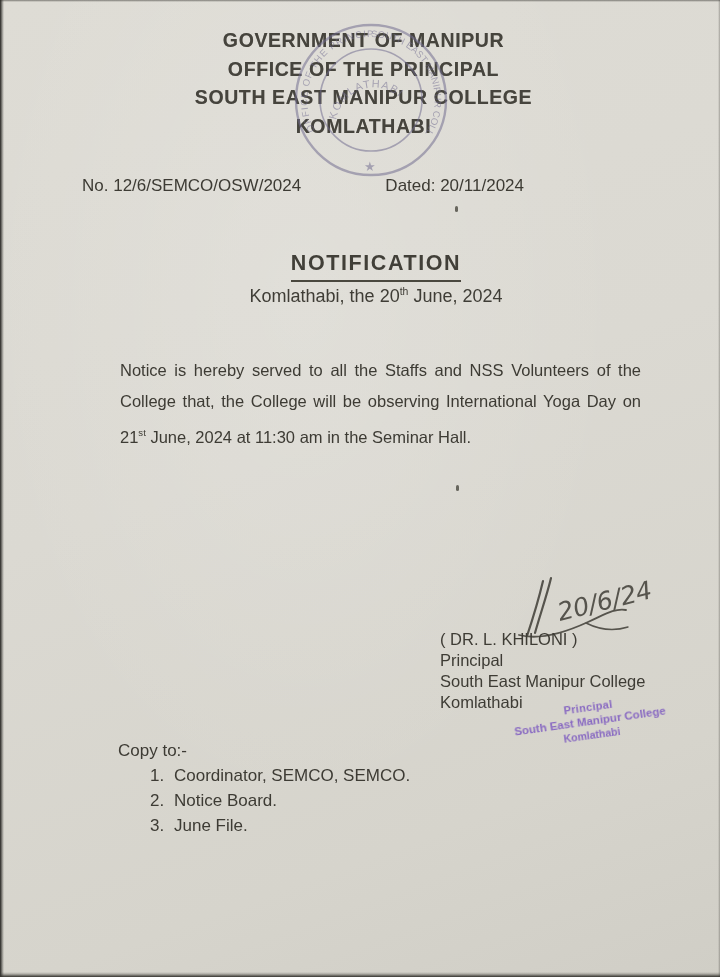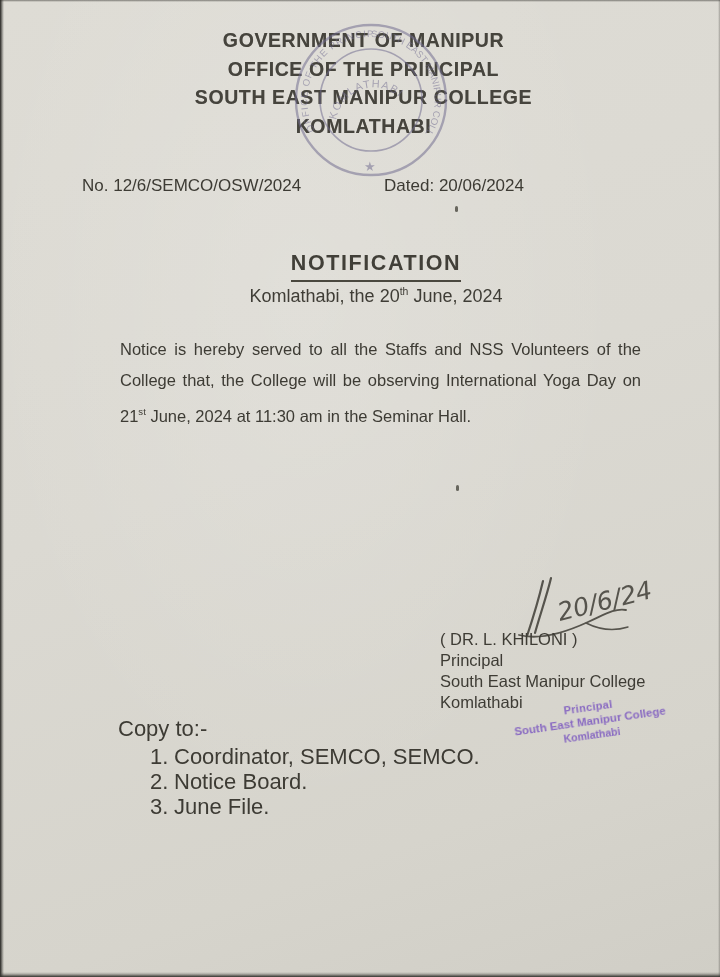--- a/index.html
+++ b/index.html
@@ -39,40 +39,40 @@
     font-size:17px;color:#3d3b34;}
 
   
   .titleblock{position:absolute;top:251px;left:32px;width:688px;text-align:center;}
   .doc-title{display:inline-block;font-size:21.5px;font-weight:600;letter-spacing:1.6px;
     color:#413f38;border-bottom:2px solid #4a483f;padding-bottom:4px;margin:0;}
   .dateline{margin:4px 0 0 0;font-size:18px;color:#3f3d36;}
   sup{font-size:.58em;vertical-align:super;letter-spacing:0;}
 
   
-  .bodytext{position:absolute;top:334px;left:120px;width:521px;
+  .bodytext{position:absolute;top:355px;left:120px;width:521px;
     font-size:16.5px;line-height:31px;text-align:justify;color:#3d3b34;}
   .bodytext p{margin:0;}
   .bodytext .para2{text-indent:42px;}
 
   
   .sig-svg{position:absolute;left:510px;top:576px;}
   .sigblock{position:absolute;left:440px;top:629px;width:222px;text-align:left;
     font-size:16.5px;line-height:21px;color:#3e3c35;}
 
   
   .office-stamp{position:absolute;left:498px;top:700px;width:184px;
     transform:rotate(-8deg);text-align:center;color:#7b57c0;opacity:.85;
     filter:blur(.3px);line-height:1.3;}
   .office-stamp .os1{font-size:11px;font-weight:700;letter-spacing:.3px;}
   .office-stamp .os2{font-size:11.5px;font-weight:600;}
   .office-stamp .os3{font-size:10.5px;font-weight:600;}
 
   
-  .copyto{position:absolute;left:118px;top:716px;font-size:22px;color:#3d3b34;}
+  .copyto{position:absolute;left:118px;top:741px;font-size:17px;color:#3d3b34;}
   .copy-list{margin:3px 0 0 32px;padding:0;list-style:none;}
   .copy-list li{display:flex;line-height:24.8px;}
   .copy-list .num{width:24px;flex:0 0 auto;}
 
   .speck{position:absolute;width:3px;height:6px;border-radius:2px;background:#4a4840;opacity:.8;}
 </style>
 </head>
 <body>
 
 <div class="photo">
@@ -108,21 +108,21 @@
       </text>
       <text font-size="11" letter-spacing="1.2">
         <textPath href="#arcC" startOffset="2">KOMLATHABI</textPath>
       </text>
       <text x="72" y="150" font-size="13">★</text>
     </g>
   </svg>
 
   <div class="refrow">
     <span>No. 12/6/SEMCO/OSW/2024</span>
-    <span>Dated: 20/06/2024</span>
+    <span>Dated: 20/11/2024</span>
   </div>
 
   <div class="titleblock">
     <h1 class="doc-title">NOTIFICATION</h1>
     <p class="dateline"><span>Komlathabi, the 20</span><sup>th</sup><span> June, 2024</span></p>
   </div>
 
   <div class="bodytext">
     <p class="para1"><span>Notice is hereby served to all the Staffs and NSS Volunteers of the College that, the College will be observing International Yoga Day on 21</span><sup>st</sup><span> June, 2024 at 11:30 am in the Seminar Hall.</span></p>
   </div>

